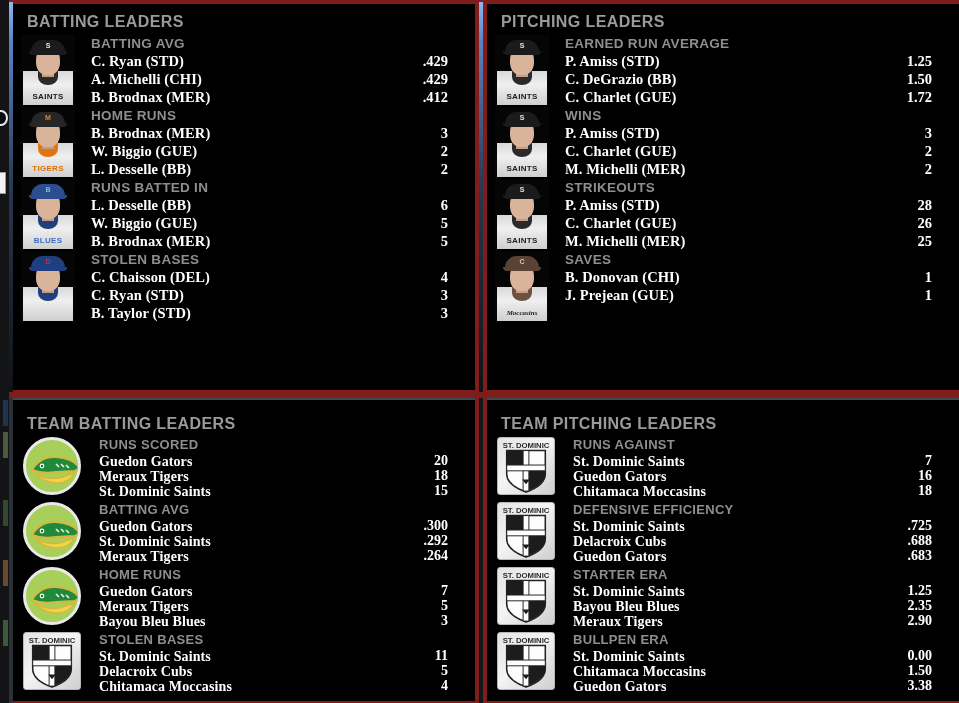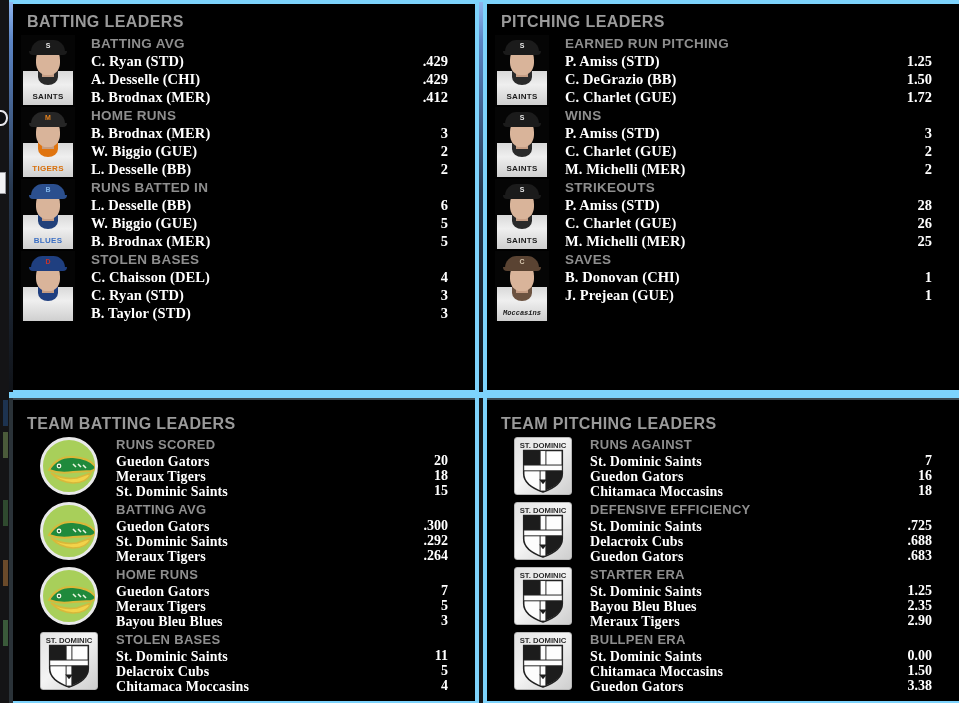--- a/index.html
+++ b/index.html
@@ -4,21 +4,21 @@
 <style>
   * { margin:0; padding:0; box-sizing:border-box; }
   html,body {
     width:959px; height:703px;
     background:#000;
     font-family:"Liberation Sans", sans-serif;
     overflow:hidden;
   }
 
   
-  #app { position:relative; width:959px; height:703px; background:#7dd3fc; }
+  #app { position:relative; width:959px; height:703px; background:#7f1d1d; }
 
   
   .edge-strip { position:absolute; left:0; top:0; width:9px; height:703px; background:#141416; }
   .edge-btn   { position:absolute; left:-6px; top:110px; width:14px; height:16px;
                 border-radius:50%; background:#0d0d10; border:2px solid #e8e8ee; }
   .edge-box   { position:absolute; left:-6px; top:172px; width:12px; height:22px;
                 background:#f2f2f4; border:1px solid #9a9aa0; }
   .edge-tick  { position:absolute; left:3px; width:5px; height:26px; }
 
   
@@ -58,24 +58,24 @@
               border-radius:46% 46% 44% 44%; background:#d9b49a; }
   .p-neck   { position:absolute; left:21px; top:33px; width:12px; height:9px; background:#c59d84; }
   .p-cap    { position:absolute; left:10px; top:5px; width:34px; height:14px;
               border-radius:14px 14px 3px 3px; }
   .p-brim   { position:absolute; left:8px; top:16px; width:38px; height:4px;
               border-radius:0 0 7px 7px; }
   .p-logo   { position:absolute; left:23px; top:7px; width:8px; height:8px;
               font-size:7px; font-weight:bold; line-height:8px; text-align:center; }
   .p-name   { position:absolute; left:0; right:0; bottom:4px; text-align:center;
               font-size:8px; font-weight:bold; letter-spacing:.3px; }
-  .p-name.script { font-family:Liberation Mono, monospace; font-style:italic; font-size:7px; letter-spacing:0; }
-
-  
-  .logo-wrap { width:60px; height:58px; margin-left:27px; position:relative; }
+  .p-name.script { font-family:Liberation Serif, serif; font-style:italic; font-size:7px; letter-spacing:0; }
+
+  
+  .logo-wrap { width:60px; height:58px; margin-left:10px; position:relative; }
   .logo-circle { width:58px; height:58px; border-radius:50%;
                  background:#a8cf5a; border:3px solid #e9e9e9; position:relative; overflow:hidden; }
   .logo-square { width:58px; height:58px; position:relative; overflow:hidden;
                  background:linear-gradient(135deg,#e2e2e2,#f4f4f4 45%,#cecece);
                  border:1px solid #b8b8b8; border-radius:3px; }
 
   
   .rows { flex:1 1 auto; position:relative; padding-left:16px; }
   .cat  { color:#8e8e8e; font-size:13.5px; font-weight:bold; letter-spacing:.3px;
           line-height:17px; text-shadow:0 1px 1px #000; }
@@ -121,21 +121,21 @@
           <div class="p-neck"></div>
           <div class="p-head"></div>
           <div class="p-cap" style="background: rgb(27, 27, 27);"></div>
           <div class="p-brim" style="background: rgb(27, 27, 27);"></div>
           <div class="p-logo" style="color: rgb(232, 232, 232);">S</div>
           <div class="p-name" style="color: rgb(26, 26, 26);">SAINTS</div>
         </div>
         <div class="rows">
           <div class="cat">BATTING AVG</div>
           <div class="row"><span class="nm">C. Ryan (STD)</span><span class="vl">.429</span></div>
-          <div class="row"><span class="nm">A. Desselle (CHI)</span><span class="vl">.429</span></div>
+          <div class="row"><span class="nm">A. Michelli (CHI)</span><span class="vl">.429</span></div>
           <div class="row"><span class="nm">B. Brodnax (MER)</span><span class="vl">.412</span></div>
         </div>
       </div>
       <div class="group player">
         <div class="portrait">
           <div class="p-bg"></div>
           <div class="p-shoulderL" style="background: rgb(224, 116, 15);"></div>
           <div class="p-shoulderR" style="background: rgb(224, 116, 15);"></div>
           <div class="p-jersey"></div>
           <div class="p-collar" style="background: rgb(224, 116, 15);"></div>
@@ -205,21 +205,21 @@
           <div class="p-jersey"></div>
           <div class="p-collar" style="background: rgb(42, 42, 42);"></div>
           <div class="p-neck"></div>
           <div class="p-head"></div>
           <div class="p-cap" style="background: rgb(27, 27, 27);"></div>
           <div class="p-brim" style="background: rgb(27, 27, 27);"></div>
           <div class="p-logo" style="color: rgb(232, 232, 232);">S</div>
           <div class="p-name" style="color: rgb(26, 26, 26);">SAINTS</div>
         </div>
         <div class="rows">
-          <div class="cat">EARNED RUN PITCHING</div>
+          <div class="cat">EARNED RUN AVERAGE</div>
           <div class="row"><span class="nm">P. Amiss (STD)</span><span class="vl">1.25</span></div>
           <div class="row"><span class="nm">C. DeGrazio (BB)</span><span class="vl">1.50</span></div>
           <div class="row"><span class="nm">C. Charlet (GUE)</span><span class="vl">1.72</span></div>
         </div>
       </div>
       <div class="group player">
         <div class="portrait">
           <div class="p-bg"></div>
           <div class="p-shoulderL" style="background: rgb(42, 42, 42);"></div>
           <div class="p-shoulderR" style="background: rgb(42, 42, 42);"></div>

